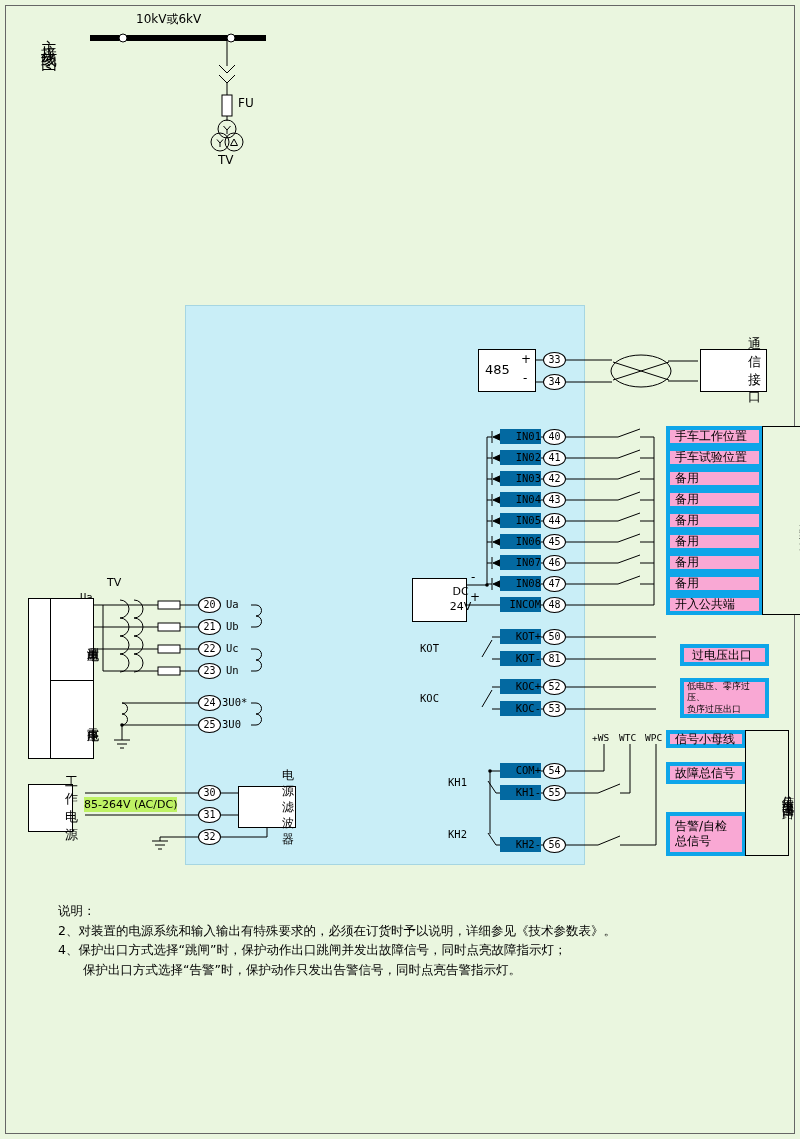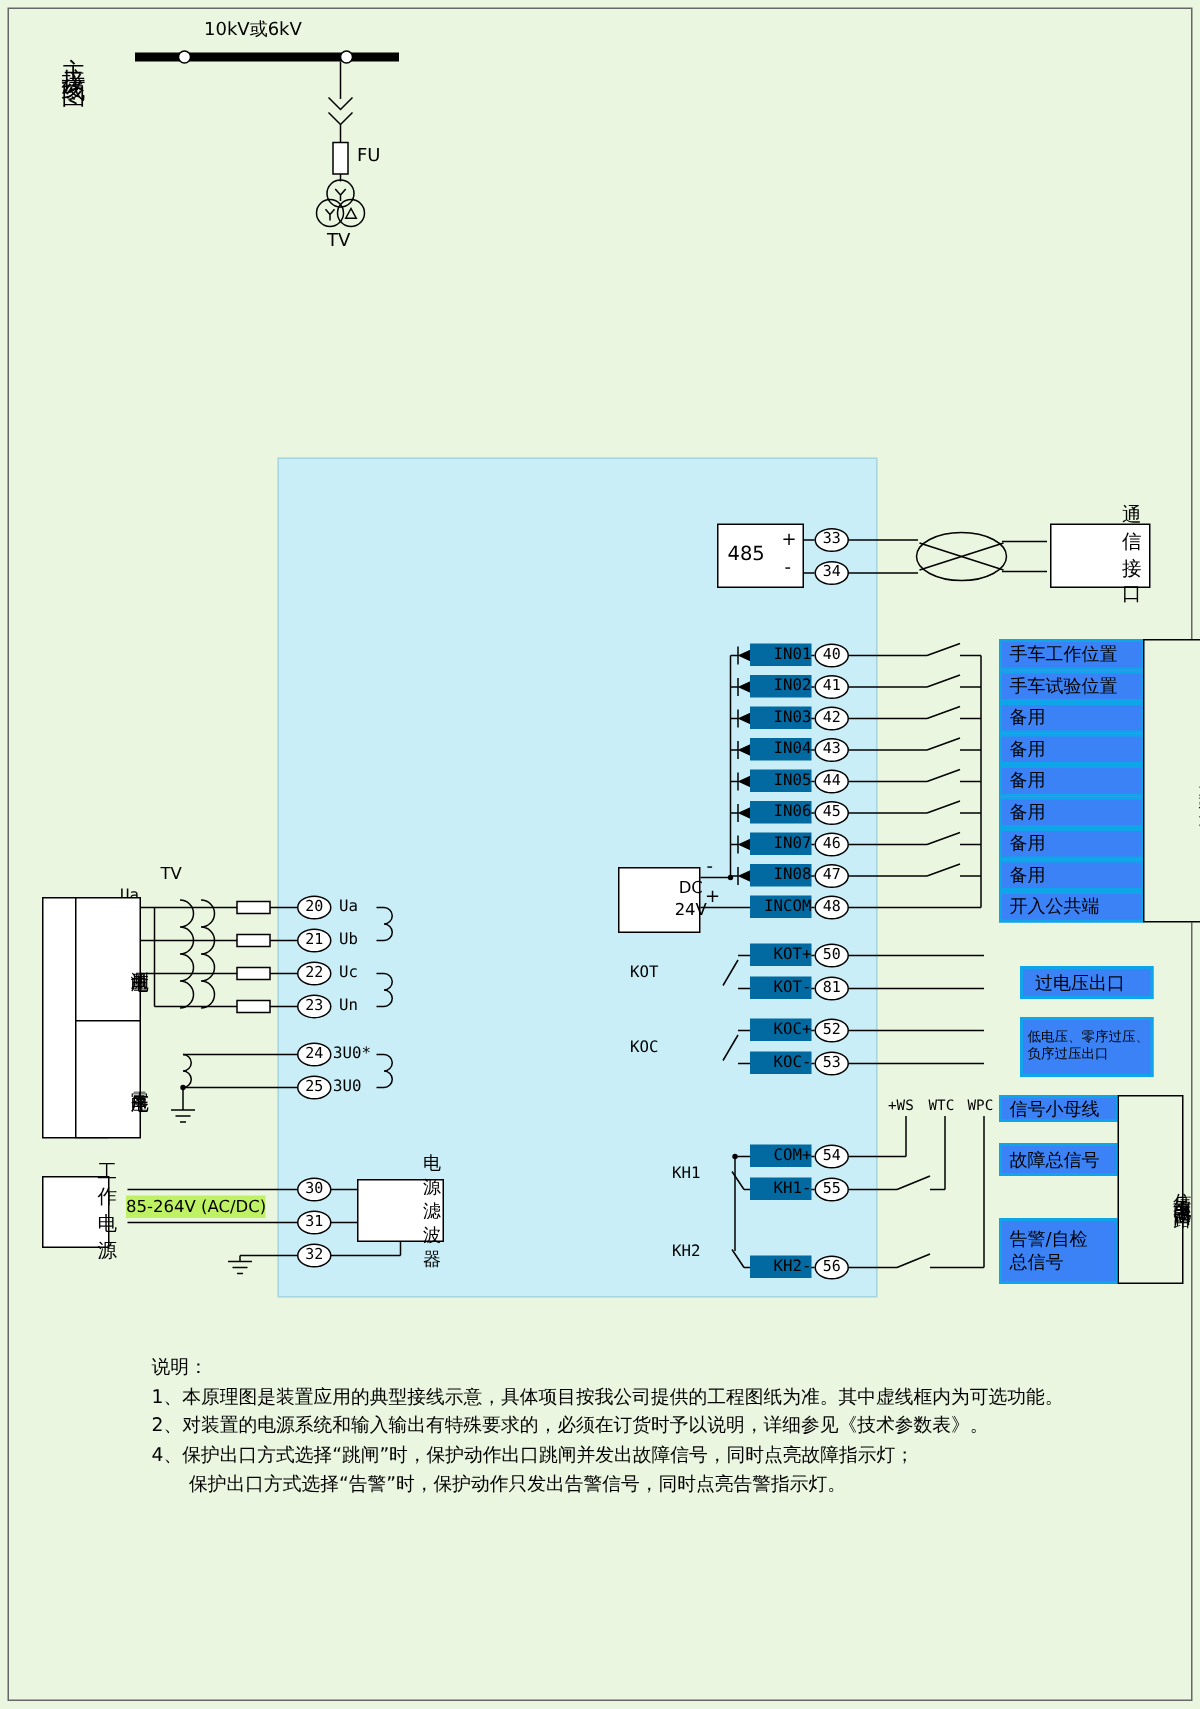--- a/index.html
+++ b/index.html
@@ -6,33 +6,33 @@
   html,body { width:800px; height:1139px; }
   body { position:relative; background:#eaf6df; color:#000;
          font-family:"DejaVu Sans","Liberation Sans",sans-serif; overflow:hidden; }
   .abs  { position:absolute; }
   .device { position:absolute; left:185px; top:305px; width:400px; height:560px;
             background:#c9eef7; border:1px solid #a6d6e2; }
   svg.wires { position:absolute; left:0; top:0; pointer-events:none; }
   .box  { position:absolute; background:#fff; border:1px solid #000;
           display:flex; align-items:center; justify-content:center;
           text-align:center; white-space:pre-line; font-size:13px; line-height:1.35;padding-left:42px; }
-  .cell { position:absolute; background:#3b82f6; border:2px solid #0ea5e9; font-size:12px;
+  .cell { position:absolute; background:#f9a8d4; border:4px solid #0ea5e9; font-size:12px;
           display:flex; align-items:center; padding-left:5px; white-space:pre-line;
           line-height:1.25; }
   .term { position:absolute; width:23px; height:16px; background:#fff; border:1px solid #000;
           border-radius:50%; font:10px/14px "DejaVu Sans Mono",monospace; text-align:center; }
   .lbl  { position:absolute; font-size:11px; line-height:15px; }
   .lblm { position:absolute; font:10.5px/15px "DejaVu Sans Mono",monospace; }
   .sig  { position:absolute; font:10.5px/15px "DejaVu Sans Mono",monospace;
           background:#0369a1; text-align:right; height:15px; }
   .vtext{ writing-mode:vertical-rl; text-orientation:upright; }
   .notes{ position:absolute; left:58px; top:901px; width:710px;
           font-size:12.5px; }
-  .notes div { line-height:19.5px; white-space:pre;margin-left:43px; }
+  .notes div { line-height:19.5px; white-space:pre; }
 </style>
 </head>
 <body>
 
 <div class="abs" style="left:5px;top:5px;width:790px;height:1129px;border:1px solid #666"></div>
 
 <div class="abs vtext" style="left:38px;top:26px;font-size:16px;letter-spacing:6px">主接线图</div>
 
 <div class="device"></div>
 
@@ -367,17 +367,16 @@
 电源</div>
 <div class="lbl" style="left:84px;top:797px;font-size:11px;background:#bef264">85-264V (AC/DC)</div>
 <div class="term" style="left:198px;top:785px">30</div>
 <div class="term" style="left:198px;top:807px">31</div>
 <div class="term" style="left:198px;top:829px">32</div>
 <div class="box" style="left:238px;top:786px;width:58px;height:42px;font-size:12px">电源滤
 波器</div>
 
 <div class="notes">
   <div>说明：</div>
-  <div>1、本原理图是装置应用的典型接线示意，具体项目按我公司提供的工程图纸为准。其中虚线框内为可选功能。</div>
   <div>2、对装置的电源系统和输入输出有特殊要求的，必须在订货时予以说明，详细参见《技术参数表》。</div>
   <div>4、保护出口方式选择“跳闸”时，保护动作出口跳闸并发出故障信号，同时点亮故障指示灯；</div>
   <div>　　保护出口方式选择“告警”时，保护动作只发出告警信号，同时点亮告警指示灯。</div>
 </div>
 
 </body></html>

